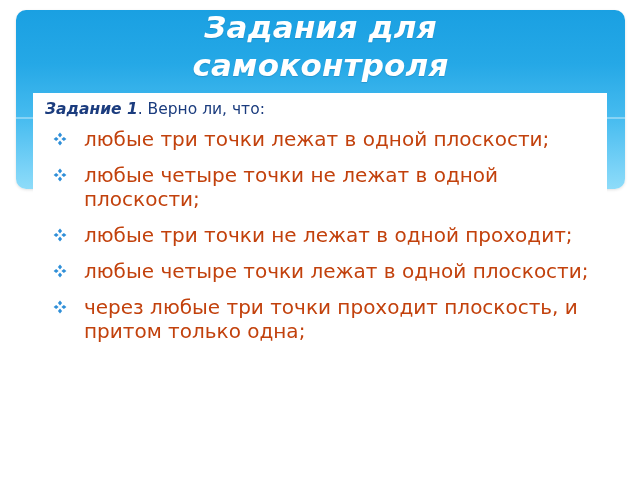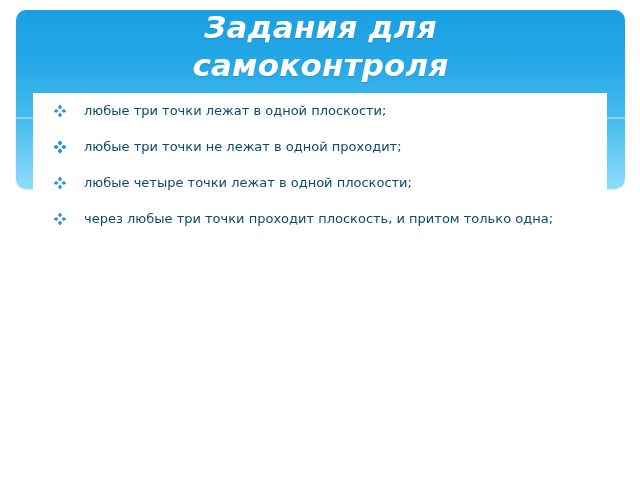--- a/index.html
+++ b/index.html
@@ -113,22 +113,22 @@
   
   ul.bullets {
     list-style: none;
     margin: 0;
     padding: 0;
   }
   ul.bullets > li {
     position: relative;
     padding-left: 39px;
     margin-bottom: 12px;
-    color: #0c4a6e;
-    font-size: 13px;
+    color: #c2410c;
+    font-size: 20px;
     line-height: 24px;
   }
   ul.bullets > li:last-child { margin-bottom: 2px; }
 
   .bullet-icon {
     position: absolute;
     left: 8px;
     top: 5px;
     width: 14px;
     height: 14px;
@@ -201,20 +201,23 @@
   </div>
 
   <div class="blue-panel"></div>
 
   <div class="title">Задания для
 самоконтроля</div>
 
   <div class="content-card">
     <div class="content-inner">
 
+      <p class="lead">
+        <span class="lead-strong">Задание 1</span><span>. Верно ли, что:</span>
+      </p>
 
       <ul class="bullets">
         <li>
           <span class="bullet-icon">
             <svg viewBox="0 0 14 14" width="14" height="14" aria-hidden="true">
               <g fill="#2f8fd8">
                 <path d="M7 0.6 L9.1 3.1 L7 5.6 L4.9 3.1 Z"></path>
                 <path d="M13.4 7 L10.9 9.1 L8.4 7 L10.9 4.9 Z"></path>
                 <path d="M7 13.4 L4.9 10.9 L7 8.4 L9.1 10.9 Z"></path>
                 <path d="M0.6 7 L3.1 4.9 L5.6 7 L3.1 9.1 Z"></path>
@@ -228,20 +231,21 @@
           <span class="bullet-icon">
             <svg viewBox="0 0 14 14" width="14" height="14" aria-hidden="true">
               <g fill="#2f8fd8">
                 <path d="M7 0.6 L9.1 3.1 L7 5.6 L4.9 3.1 Z"></path>
                 <path d="M13.4 7 L10.9 9.1 L8.4 7 L10.9 4.9 Z"></path>
                 <path d="M7 13.4 L4.9 10.9 L7 8.4 L9.1 10.9 Z"></path>
                 <path d="M0.6 7 L3.1 4.9 L5.6 7 L3.1 9.1 Z"></path>
               </g>
             </svg>
           </span>
+          <span>любые четыре точки не лежат в одной плоскости;</span>
         </li>
 
         <li>
           <span class="bullet-icon">
             <svg viewBox="0 0 14 14" width="14" height="14" aria-hidden="true">
               <g fill="#2f8fd8">
                 <path d="M7 0.6 L9.1 3.1 L7 5.6 L4.9 3.1 Z"></path>
                 <path d="M13.4 7 L10.9 9.1 L8.4 7 L10.9 4.9 Z"></path>
                 <path d="M7 13.4 L4.9 10.9 L7 8.4 L9.1 10.9 Z"></path>
                 <path d="M0.6 7 L3.1 4.9 L5.6 7 L3.1 9.1 Z"></path>

